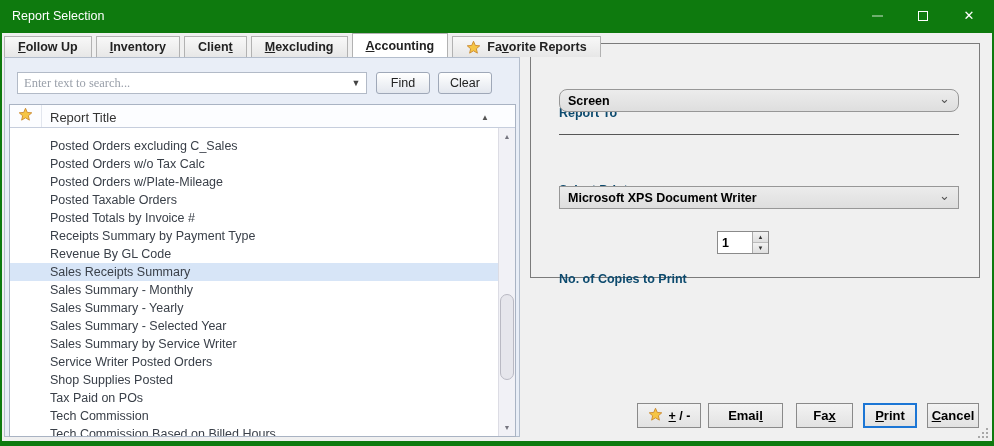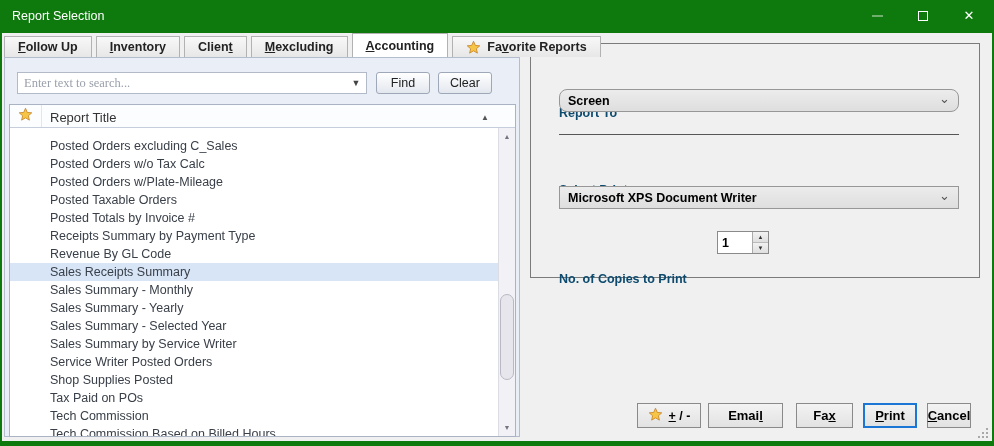--- a/index.html
+++ b/index.html
@@ -61,21 +61,21 @@
   .spin-input{position:absolute;left:0;top:0;width:34px;height:21px;border:none;outline:none;padding:0 4px;font-size:12.5px;font-weight:bold;color:#000;font-family:"Liberation Sans",sans-serif;}
   .spin-btns{position:absolute;right:0;top:0;width:16px;height:21px;display:flex;flex-direction:column;border-left:1px solid #aaa;}
   .spin-btn{flex:1;background:linear-gradient(#f2f2f2,#dfdfdf);border:none;font-size:6px;color:#333;display:flex;align-items:center;justify-content:center;border-bottom:1px solid #bbb;}
   .spin-btn:last-child{border-bottom:none;}
   
   .action-btn{position:absolute;top:370px;height:25px;background:linear-gradient(#f3f3f3,#e2e2e2);border:1px solid #8a8a8a;font-size:13px;font-weight:bold;color:#000;font-family:"Liberation Sans",sans-serif;display:flex;align-items:center;justify-content:center;}
   .btn-fav{left:635px;width:64px;gap:6px;font-size:12.5px;}
   .btn-email{left:706px;width:75px;text-align:center;}
   .btn-fax{left:794px;width:57px;}
   .btn-print{left:861px;width:54px;border:2px solid var(--accent);}
-  .btn-cancel{left:925px;width:44px;}
+  .btn-cancel{left:925px;width:52px;}
   .grip{position:absolute;right:3px;bottom:2px;}
 </style>
 </head>
 <body>
 
 <div class="window">
 
   <div class="titlebar">
     <span class="title-text">Report Selection</span>
     <div class="win-controls">

